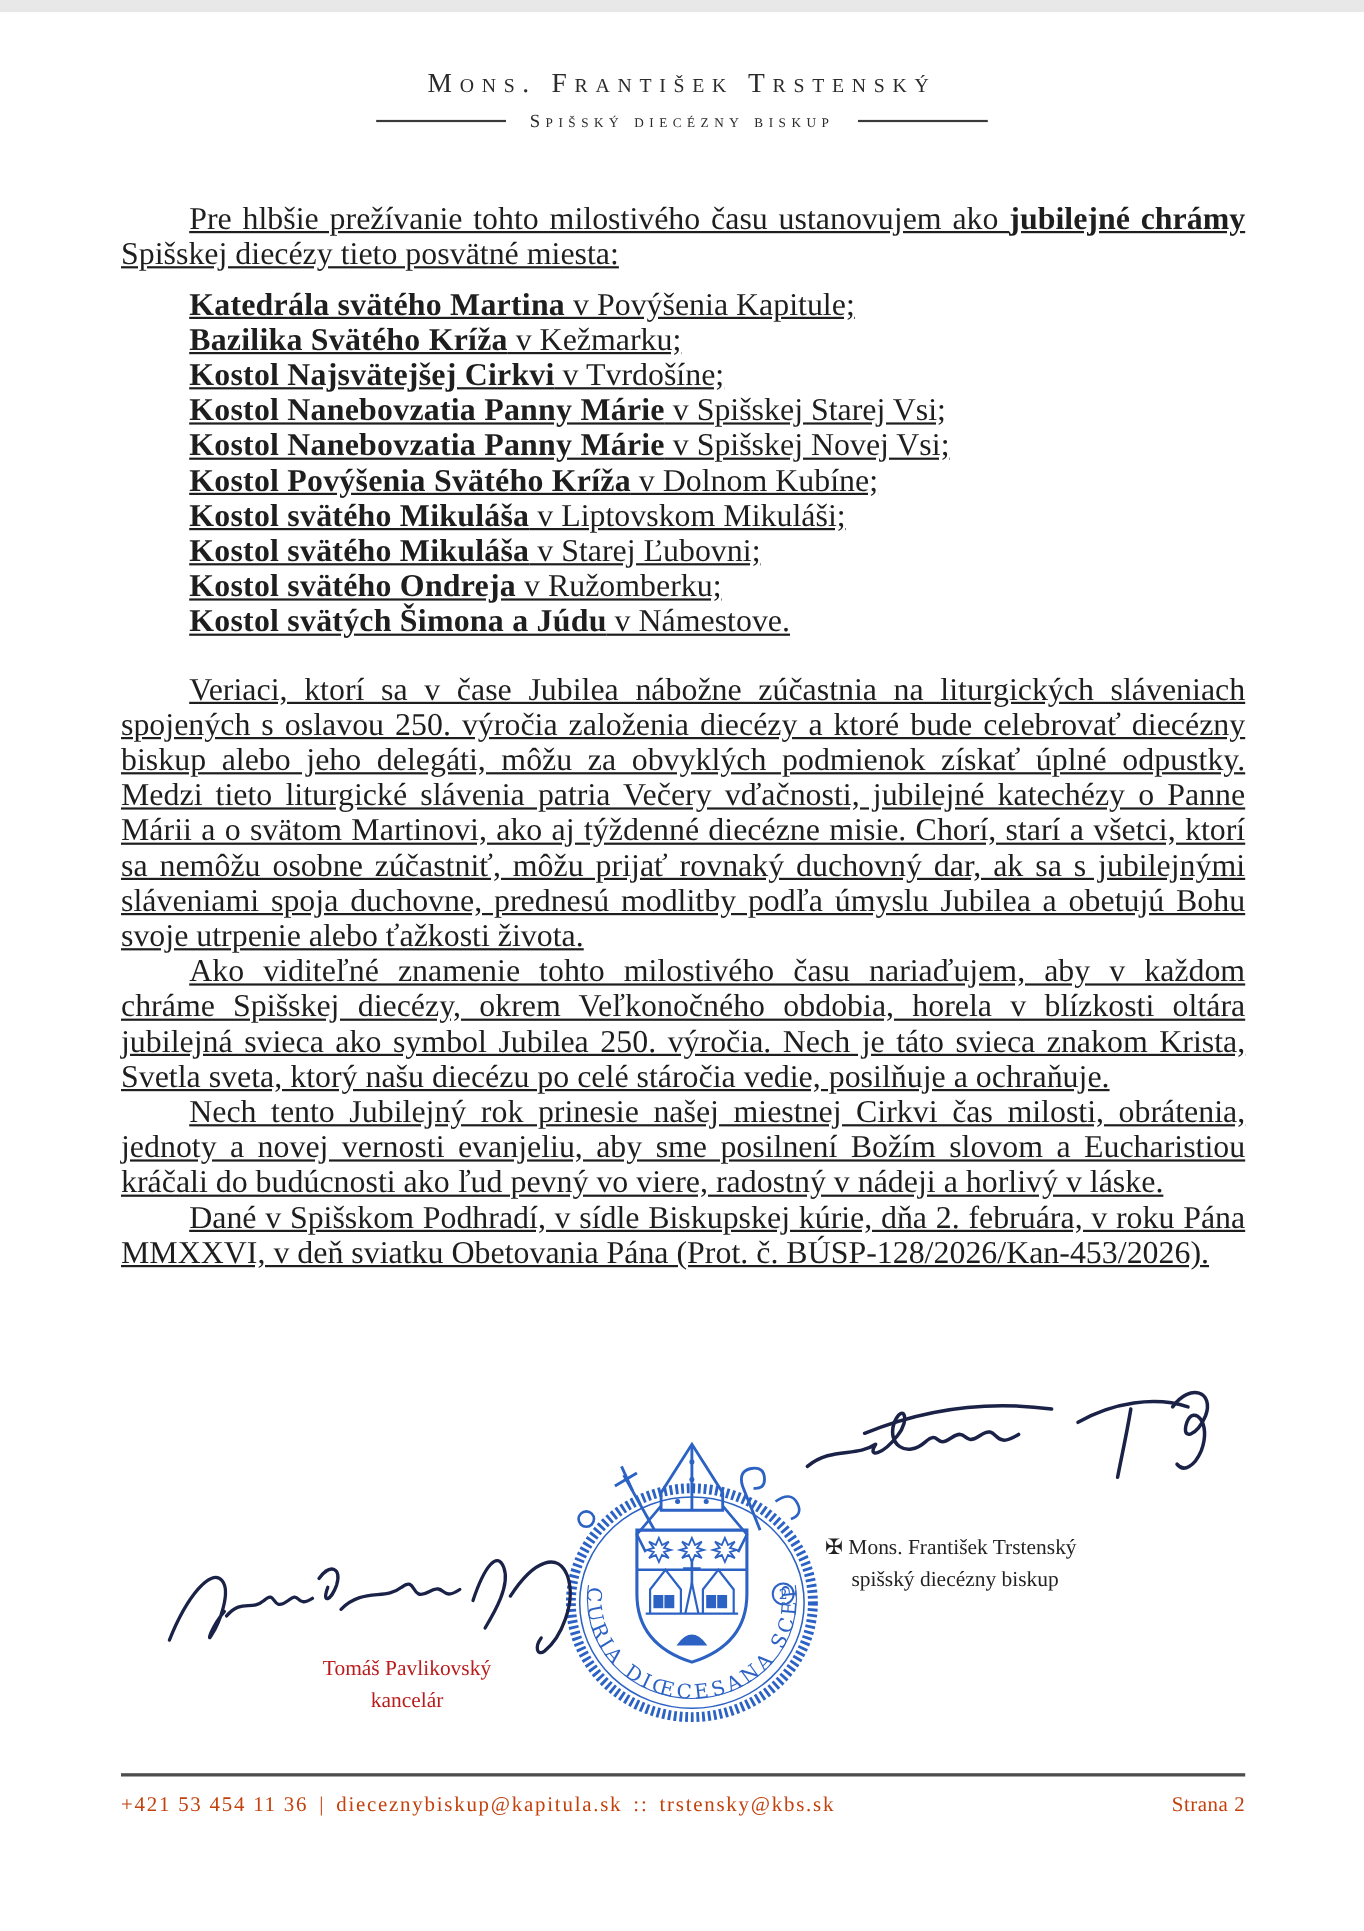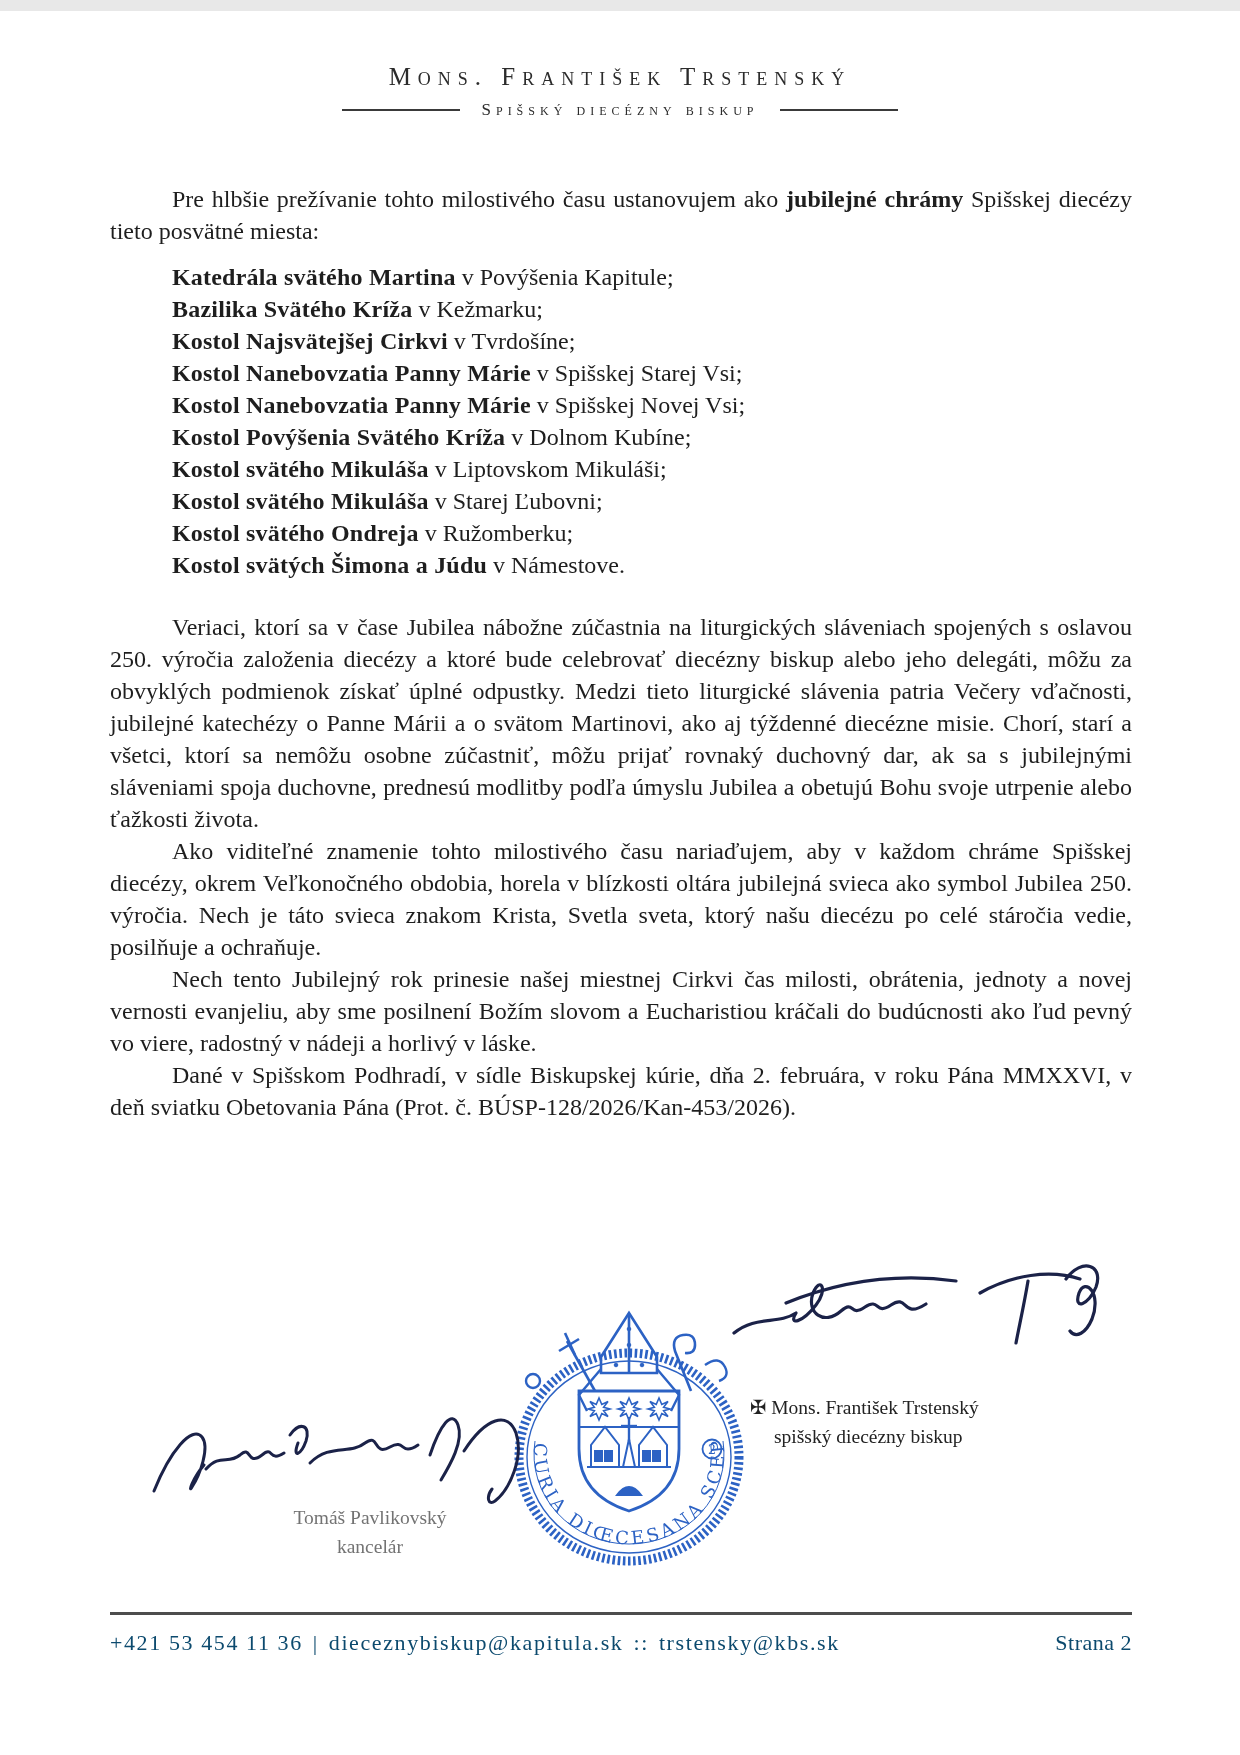--- a/index.html
+++ b/index.html
@@ -21,50 +21,50 @@
   }
   .lh-sub{margin-top:9px;display:flex;align-items:center;justify-content:center;gap:22px;}
   .lh-rule{width:118px;height:0;border-top:2px solid #3a3a3a;}
   .lh-title{
     font-variant:small-caps;
     font-size:17px;letter-spacing:5px;color:#2b2b2b;white-space:nowrap;
   }
   
   .bodytext{
     position:absolute;top:172px;left:110px;width:1022px;
-    font-size:24px;line-height:32px;text-align:justify;
+    font-size:29px;line-height:32px;text-align:justify;text-decoration:underline;
   }
   .para{margin:0;text-indent:62px;}
   .intro{margin-bottom:14px;}
   .church-list{margin:14px 0 30px 62px;}
   .church{line-height:32px;white-space:nowrap;}
   .church b{letter-spacing:0.2px;}
   
   .sig-area{position:absolute;left:0;top:0;width:100%;height:100%;pointer-events:none;}
   .sig-stroke{fill:none;stroke:#1b2248;stroke-linecap:round;stroke-linejoin:round;}
   .seal-svg{position:absolute;left:495px;top:1288px;}
   .bishop-sig{position:absolute;left:728px;top:1242px;}
   .chanc-sig{position:absolute;left:148px;top:1382px;}
   .bishop-caption{
     position:absolute;left:750px;top:1382px;width:330px;
     font-size:19.5px;line-height:29px;color:#222;
     font-family:"Liberation Serif","DejaVu Serif",serif;
   }
   .bishop-caption .l2{padding-left:24px;}
   .chanc-caption{
     position:absolute;left:250px;top:1492px;width:240px;text-align:center;
-    font-size:19.5px;line-height:29px;color:#737373;
+    font-size:19.5px;line-height:29px;color:#b91c1c;
   }
   
   .footer{
     position:absolute;left:110px;top:1601px;width:1022px;
     border-top:3px solid #4d4d4d;
     padding-top:15px;
     display:flex;justify-content:space-between;align-items:flex-end;
-    font-size:22px;color:#0c4a6e;
+    font-size:19px;color:#c2410c;
   }
   .footer .contact{letter-spacing:1.6px;white-space:nowrap;}
   .footer .sep{padding:0 10px;}
   .footer .page-num{letter-spacing:0.5px;}
 </style>
 </head>
 <body>
 
 <div class="page">
 

